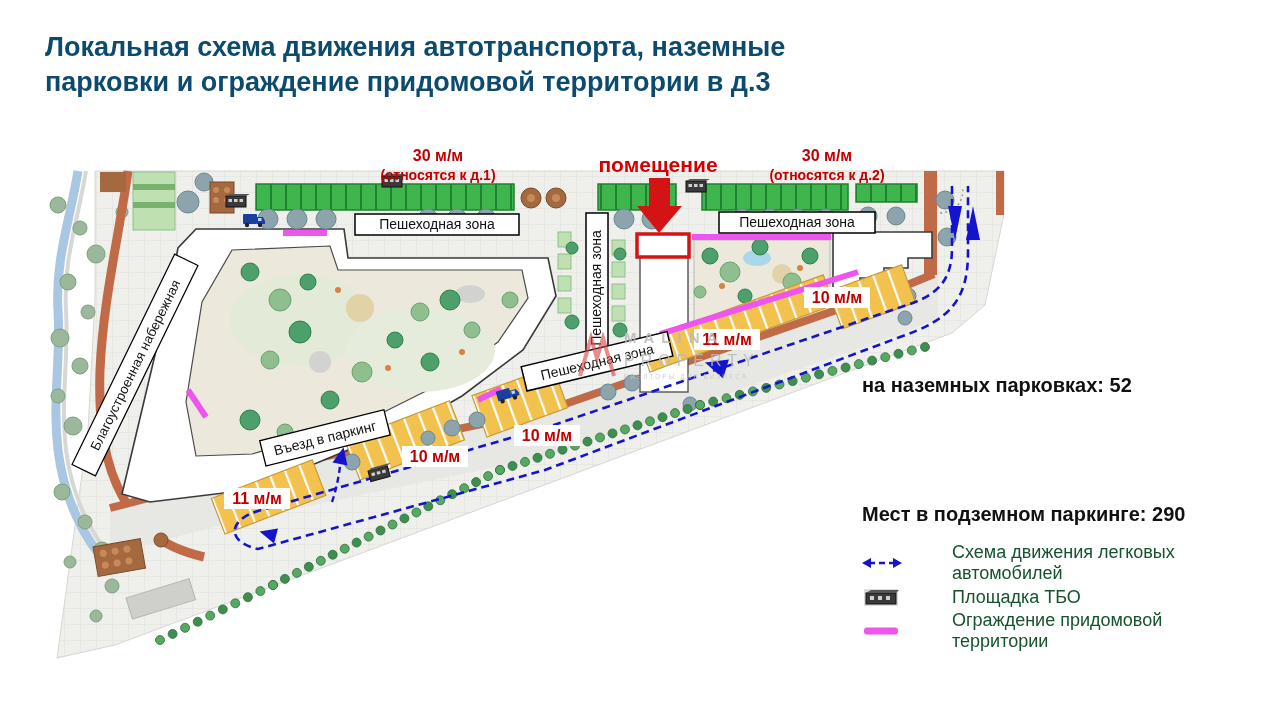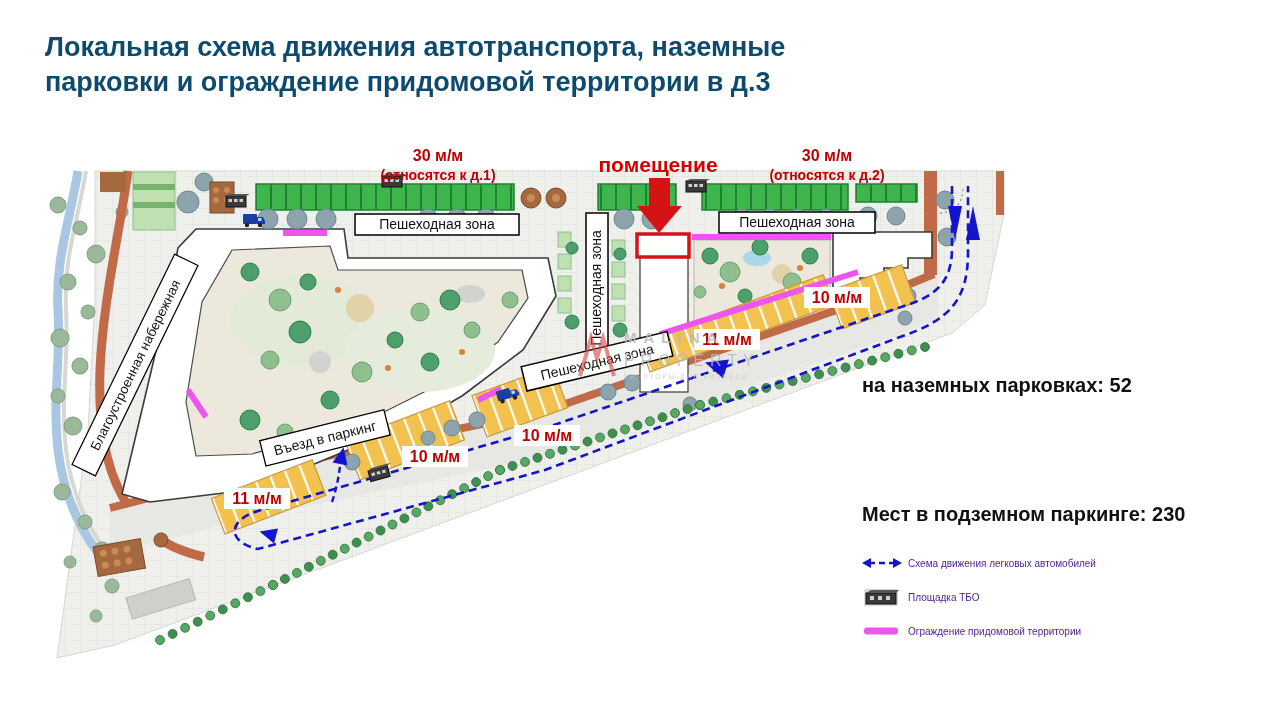--- a/index.html
+++ b/index.html
@@ -9,21 +9,21 @@
   }
   .page-title{
     position:absolute;left:45px;top:30px;width:960px;
     color:#0c4a6e;font-size:27px;font-weight:bold;line-height:1.3;
   }
   svg text{font-family:"Liberation Sans", sans-serif;}
   .summary-block{position:absolute;left:862px;color:#111;font-weight:bold;font-size:20px;line-height:1.35;}
   .legend{position:absolute;left:862px;top:546px;width:360px;}
   .legend-row{display:flex;align-items:center;height:34px;}
   .legend-icon{width:46px;flex:0 0 46px;display:flex;align-items:center;}
-  .legend-label{font-size:10px;color:#4c1d95;}
+  .legend-label{font-size:18px;color:#14532d;margin-left:44px;}
   .watermark{
     position:absolute;left:578px;top:329px;display:flex;gap:8px;align-items:center;
     opacity:.85;pointer-events:none;
   }
   .wm-text{color:#b9b9b9;}
   .wm-l1{font-size:15px;font-weight:bold;letter-spacing:7px;}
   .wm-l2{font-size:16px;letter-spacing:6px;margin-top:6px;}
   .wm-tag{font-size:6.5px;letter-spacing:2px;margin-top:3px;color:#c9c9c9;}
 </style>
 </head>
@@ -453,21 +453,21 @@
   <div class="wm-text">
     <div class="wm-l1">MALINA</div>
     <div class="wm-l2">PROPERTY</div>
     <div class="wm-tag">РИЕЛТОРЫ ДЛЯ БИЗНЕСА</div>
   </div>
 </div>
 
 <div class="summary-block" style="top:372px;">
   <div>на наземных парковках: 52</div>
 </div>
-<div class="summary-block" style="top:501px;">Мест в подземном паркинге: 230</div>
+<div class="summary-block" style="top:501px;">Мест в подземном паркинге: 290</div>
 
 <div class="legend">
   <div class="legend-row">
     <span class="legend-icon">
       <svg width="40" height="14" viewBox="0 0 40 14">
         <line x1="7" y1="7" x2="33" y2="7" stroke="#1414cc" stroke-width="2.6" stroke-dasharray="6 4"></line>
         <polygon points="9,2 0,7 9,12" fill="#1414cc"></polygon>
         <polygon points="31,2 40,7 31,12" fill="#1414cc"></polygon>
       </svg>
     </span>

